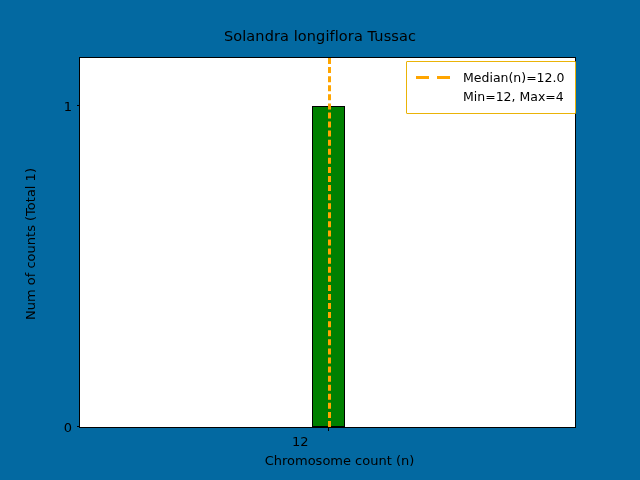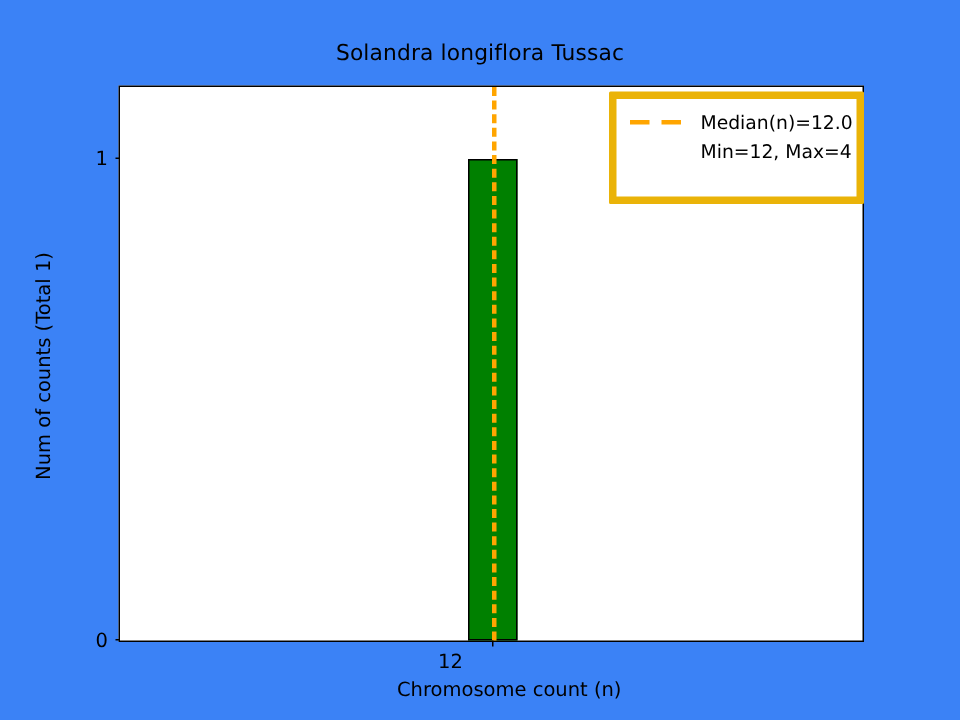--- a/index.html
+++ b/index.html
@@ -11,21 +11,21 @@
     width: 640px;
     height: 480px;
     overflow: hidden;
     font-family: "DejaVu Sans", sans-serif;
     color: #000000;
   }
   #figure {
     position: relative;
     width: 640px;
     height: 480px;
-    background: #3b82f6;
+    background: #0369a1;
   }
 
   
   #chart-title {
     position: absolute;
     left: 0;
     top: 28px;
     width: 640px;
     text-align: center;
     font-size: 14.5px;
@@ -121,23 +121,23 @@
     color: #000000;
   }
 
   
   #legend {
     position: absolute;
     left: 406px;
     top: 61px;
     width: 170px;
     box-sizing: border-box;
-    border: 5px solid #eab308;
+    border: 1px solid #eab308;
     background: #ffffff;
-    padding: 6px 8px 21px 8px;
+    padding: 6px 8px 7px 8px;
     border-radius: 1px;
   }
   .legend-row {
     display: flex;
     align-items: center;
     height: 19px;
   }
   .legend-sample {
     width: 40px;
     height: 12px;

